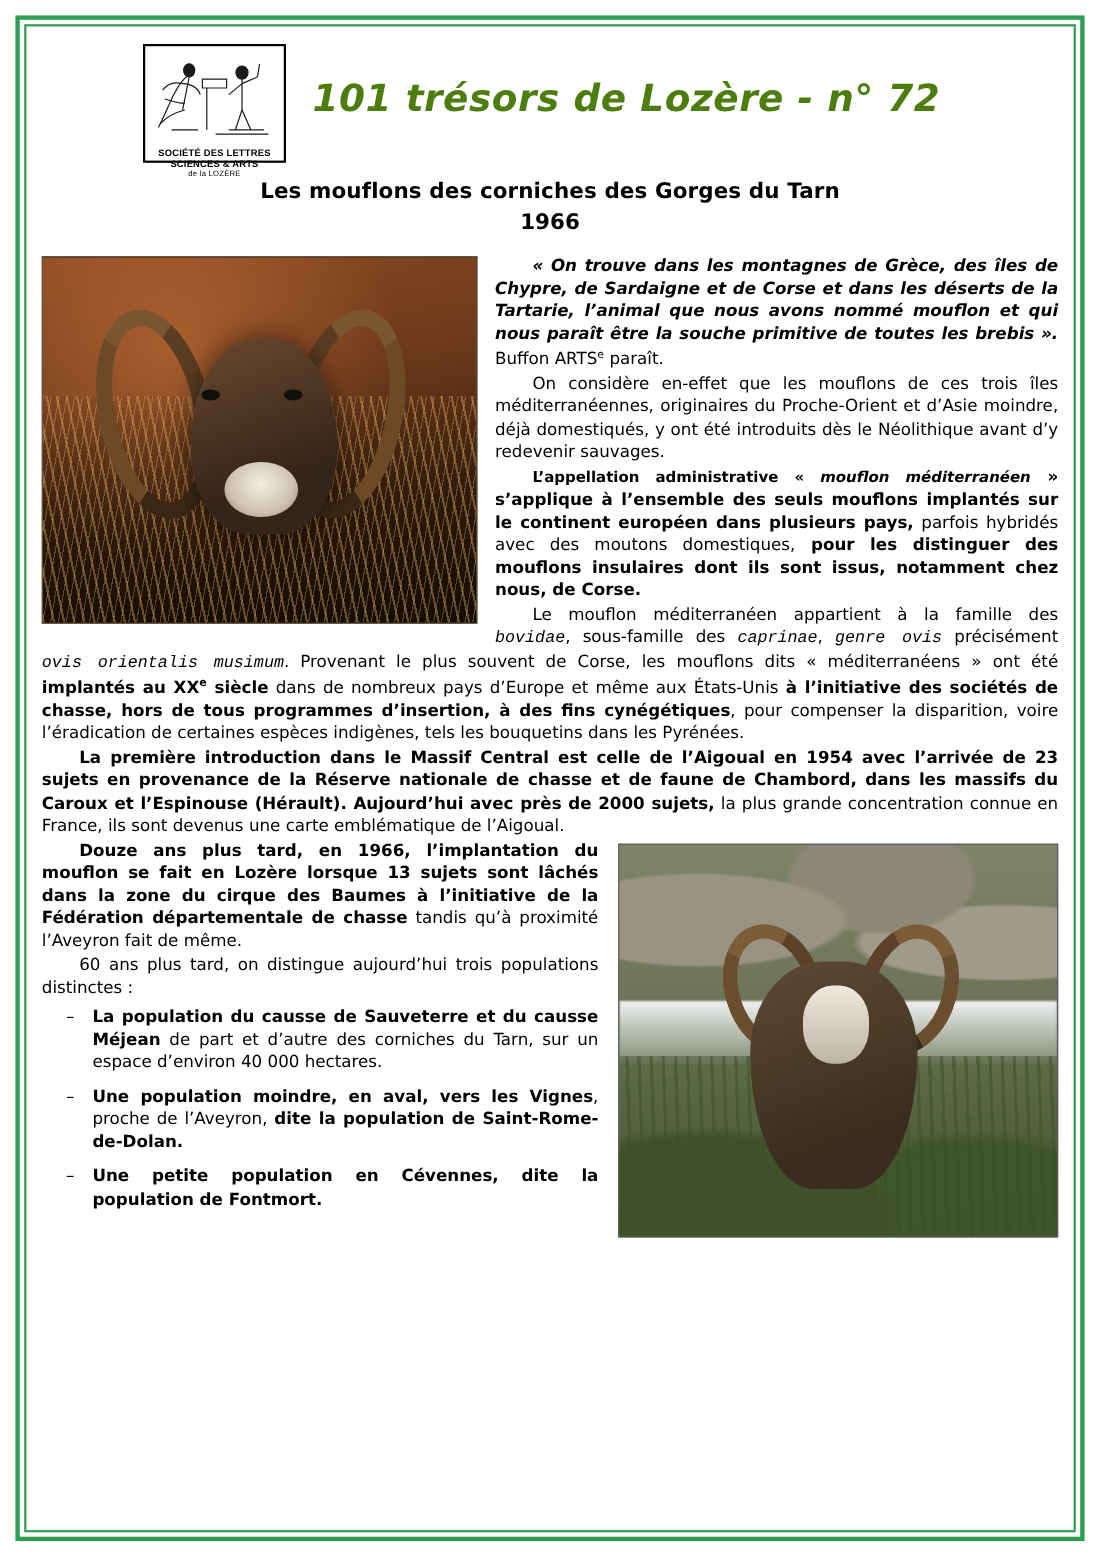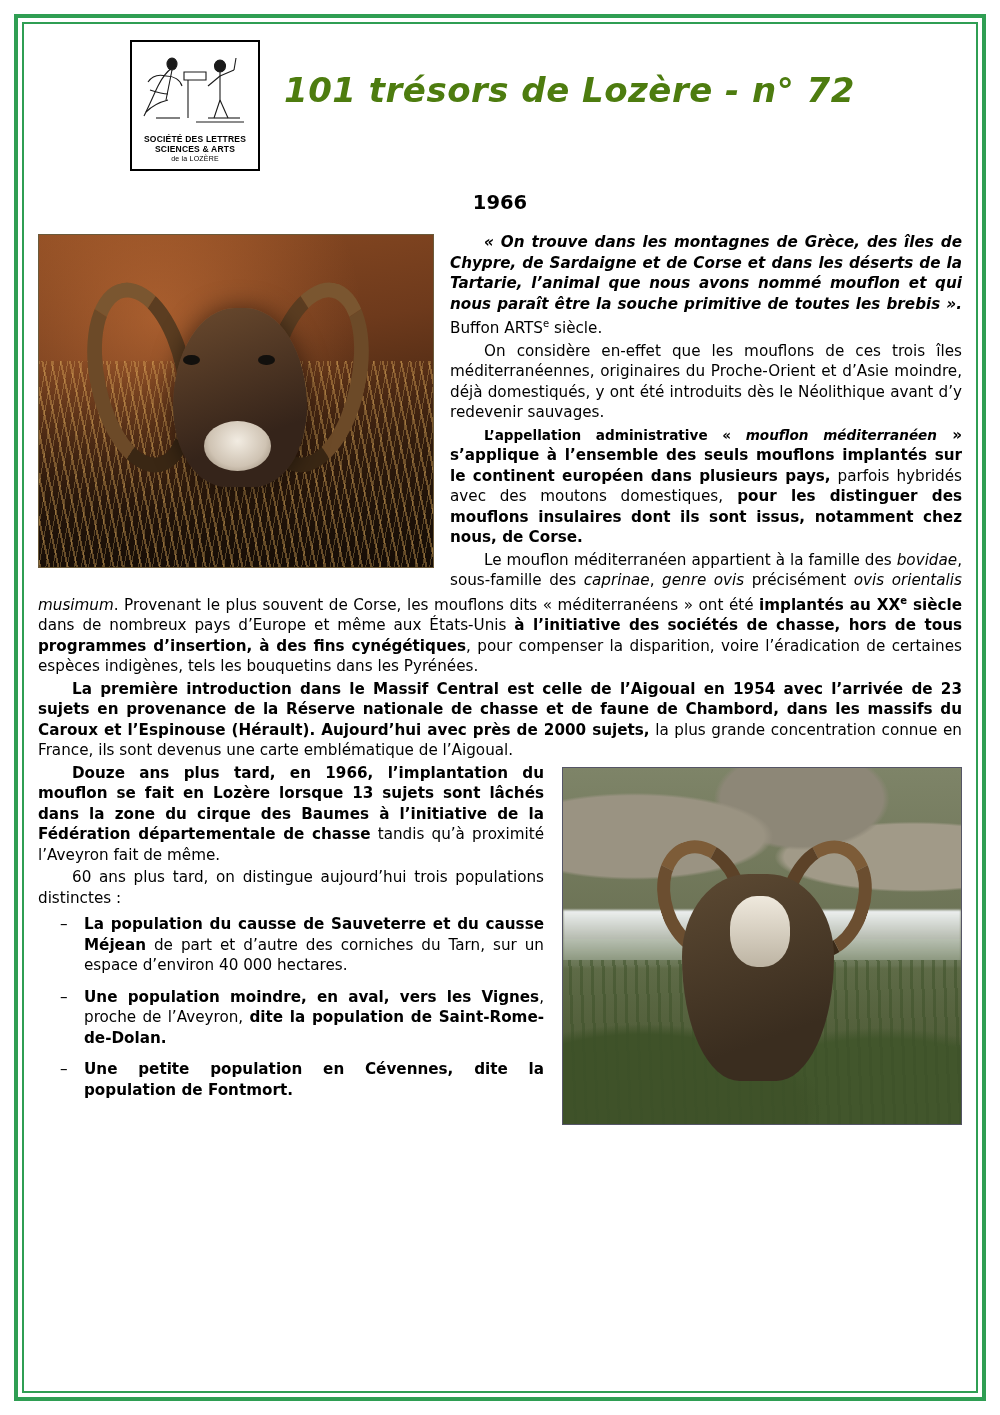--- a/index.html
+++ b/index.html
@@ -54,21 +54,21 @@
 
   
   .header {
     display: flex;
     align-items: flex-start;
     gap: 24px;
     padding-left: 92px;
   }
   .logo-box {
     width: 130px;
-    height: 131px;
+    height: 108px;
     border: 2px solid #000;
     box-sizing: border-box;
     display: flex;
     flex-direction: column;
     align-items: center;
     justify-content: flex-start;
     padding-top: 4px;
     background: #fff;
     flex: none;
   }
@@ -110,39 +110,39 @@
     font-weight: 700;
     font-size: 19.5px;
     margin-top: 14px;
     letter-spacing: 0.1px;
   }
   .doc-subtitle {
     text-align: center;
     font-family: "DejaVu Sans", sans-serif;
     font-weight: 700;
     font-size: 19.5px;
-    margin-top: 20px;
+    margin-top: 5px;
   }
 
   
   .body-wrap {
     margin-top: 18px;
     font-size: 15.2px;
     line-height: 20.5px;
     text-align: justify;
     font-family: "DejaVu Sans", sans-serif;
   }
   p {
     margin: 0 0 2px 0;
   }
   .indent {
     text-indent: 34px;
   }
   .b { font-weight: 700; }
-  .i { font-style: italic; }
+  .i { font-style: italic; font-family: Liberation Mono, monospace; }
   .bi { font-weight: 700; font-style: italic; }
   .sup { font-size: 10px; vertical-align: super; }
 
   
   .img-ram-left {
     float: left;
     width: 396px;
     height: 334px;
     margin: 2px 16px 6px 0;
     border: 1px solid #6b5a3a;
@@ -310,38 +310,39 @@
           <div>SCIENCES &amp; ARTS</div>
           <div class="small">de la LOZÈRE</div>
         </div>
       </div>
 
       <div class="masthead">
         <div class="masthead-title">101 trésors de Lozère - n° 72</div>
       </div>
     </div>
 
+    <div class="doc-title">Les mouflons des corniches des Gorges du Tarn</div>
     <div class="doc-subtitle">1966</div>
 
     <div class="body-wrap clearfix">
 
       <div class="img-ram-left">
         <div class="sky1"></div>
         <div class="grass1"></div>
         <div class="hornL"></div>
         <div class="hornR"></div>
         <div class="ramhead"></div>
         <div class="eyeL"></div>
         <div class="eyeR"></div>
         <div class="muzzle"></div>
       </div>
 
       <p class="indent">
         <span class="bi">« On trouve dans les montagnes de Grèce, des îles de Chypre, de Sardaigne et de Corse et dans les déserts de la Tartarie, l’animal que nous avons nommé mouflon et qui nous paraît être la souche primitive de toutes les brebis ».</span>
-        <span>Buffon ARTS</span><span class="sup">e</span><span> siècle.</span>
+        <span>Buffon ARTS</span><span class="sup">e</span><span> paraît.</span>
       </p>
 
       <p class="indent">On considère en-effet que les mouflons de ces trois îles méditerranéennes, originaires du Proche-Orient et d’Asie moindre, déjà domestiqués, y ont été introduits dès le Néolithique avant d’y redevenir sauvages.</p>
 
       <p class="indent">
         <span class="b small-italic">L’appellation administrative « </span><span class="bi small-italic">mouflon méditerranéen</span><span class="b"> » s’applique à l’ensemble des seuls mouflons implantés sur le continent européen dans plusieurs pays,</span><span> parfois hybridés avec des moutons domestiques,</span><span class="b"> pour les distinguer des mouflons insulaires dont ils sont issus, notamment chez nous, de Corse.</span>
       </p>
 
       <p class="indent">
         <span>Le mouflon méditerranéen appartient à la famille des </span><span class="i">bovidae</span><span>,  sous-famille des  </span><span class="i">caprinae</span><span>, </span><span class="i">genre  ovis</span><span> précisément </span><span class="i">ovis  orientalis  musimum</span><span>. Provenant le plus souvent de Corse, les mouflons dits « méditerranéens » ont été </span><span class="b">implantés au XX</span><span class="b sup">e</span><span class="b"> siècle</span><span> dans de nombreux pays d’Europe et même aux États-Unis </span><span class="b">à l’initiative des sociétés de chasse, hors de tous programmes d’insertion, à des fins cynégétiques</span><span>, pour compenser la disparition, voire l’éradication de certaines espèces indigènes, tels les bouquetins dans les Pyrénées.</span>

